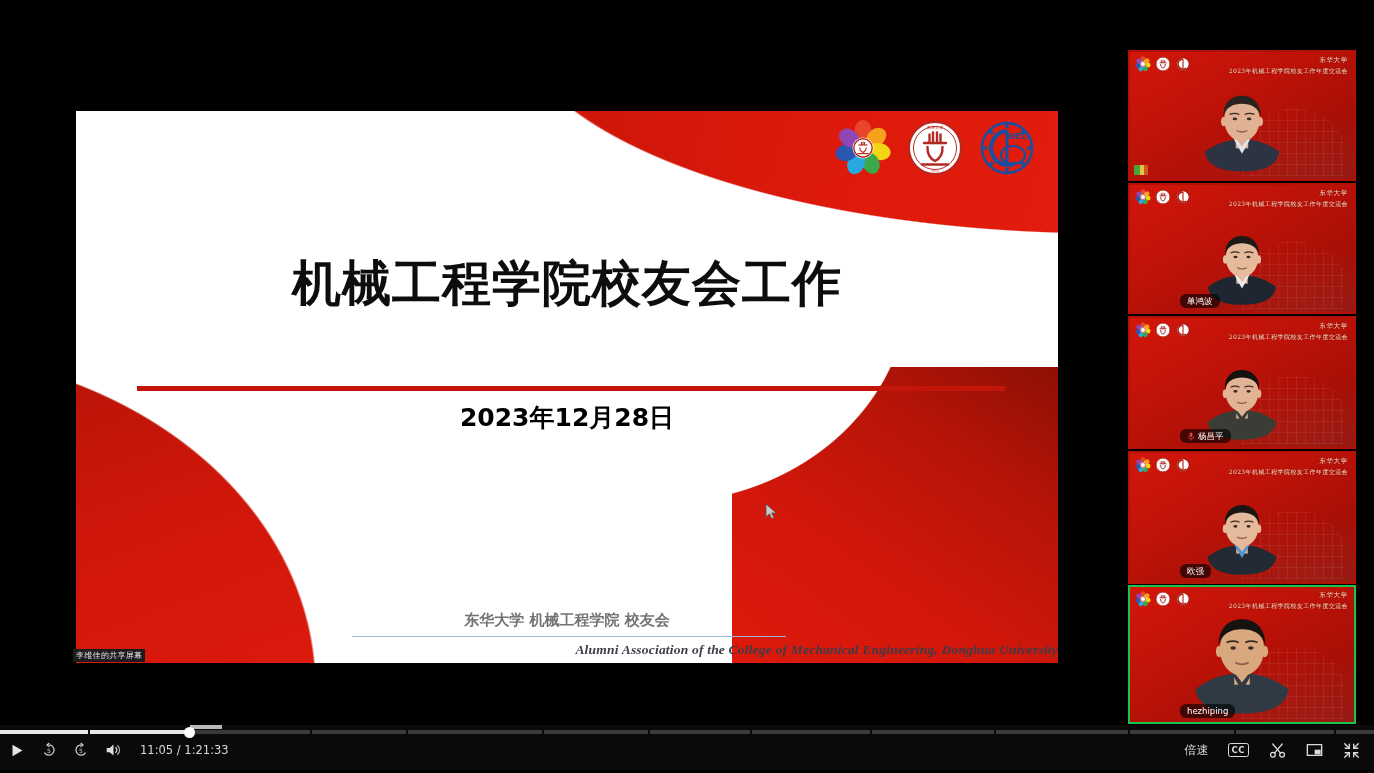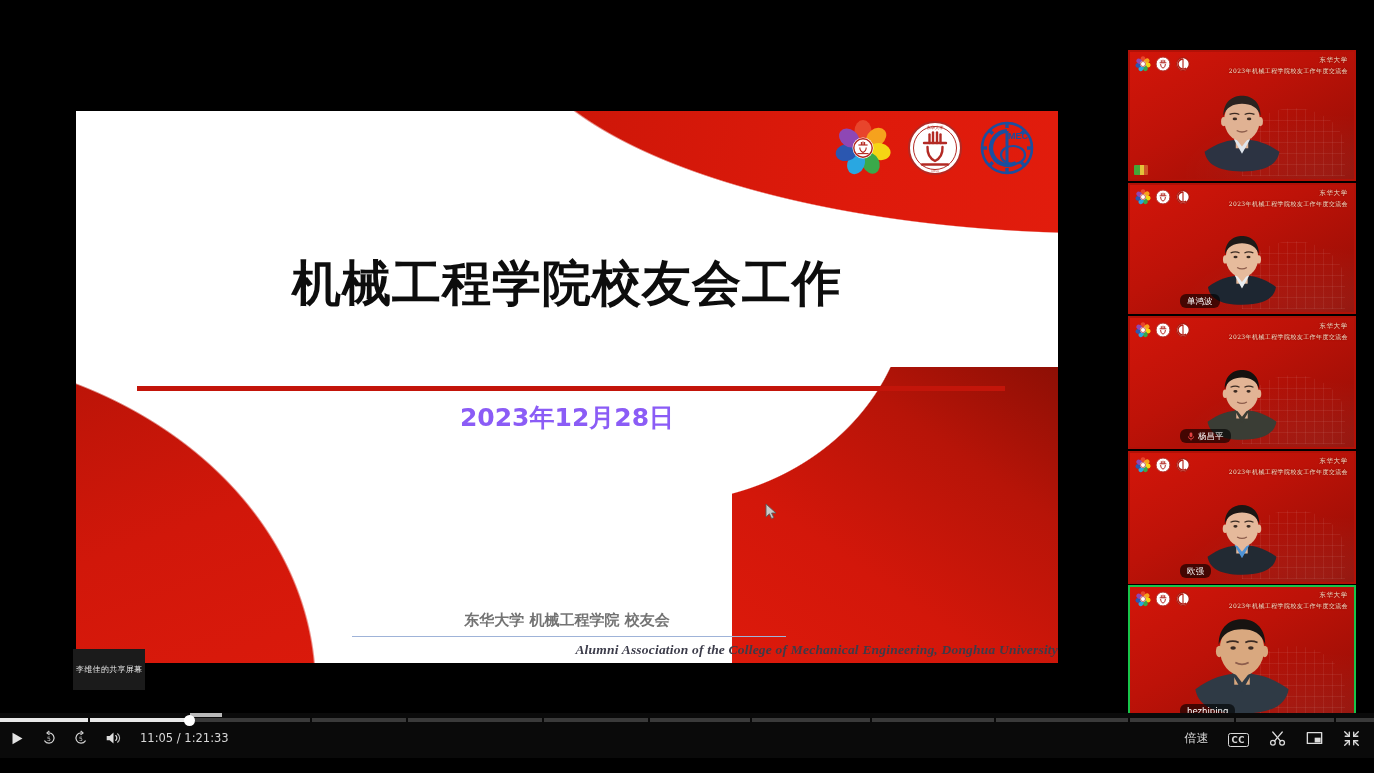--- a/index.html
+++ b/index.html
@@ -56,21 +56,21 @@
     color: #0d0d0d; letter-spacing: 1px;
   }
   .title-rule {
     position: absolute; left: 61px; width: 868px; top: 275px;
     height: 5px; background: #c3150a;
   }
   .slide-date {
     position: absolute; left: 0; right: 0; top: 290px;
     text-align: center;
     font-family: "DejaVu Sans", "Liberation Sans", sans-serif;
-    font-weight: 700; font-size: 25px; color: #8b5cf6;
+    font-weight: 700; font-size: 25px; color: #000000;
   }
   .footer-cn {
     position: absolute; left: 0; right: 0; top: 500px;
     text-align: center;
     font-family: "DejaVu Sans", "Liberation Sans", sans-serif;
     font-weight: 700; font-size: 15px; color: #737373;
   }
   .footer-rule {
     position: absolute; left: 276px; width: 434px; top: 525px;
     height: 1px; background: #9fb3d8;
@@ -78,21 +78,21 @@
   .footer-en {
     position: absolute; left: 0; right: 0; top: 531px;
     text-align: right;
     font-family: "Liberation Serif", "DejaVu Serif", serif;
     font-weight: 700; font-size: 13.5px; color: #3c3c4a; letter-spacing: .2px; font-style: italic;
   }
 
   .share-badge {
     position: absolute; left: 73px; top: 649px;
     background: #1b1b1b; color: #e6e6e6;
-    font-size: 8px; line-height: 11px; padding: 15px 3px;
+    font-size: 8px; line-height: 11px; padding: 1px 3px;
     font-family: "DejaVu Sans", sans-serif;
     white-space: nowrap; letter-spacing: .3px;
   }
 
   .cursor { position: absolute; left: 765px; top: 503px; width: 13px; height: 18px; }
 
   
   .tiles {
     position: absolute; right: 0; top: 50px;
     width: 310px; height: 676px;
@@ -145,21 +145,21 @@
   .mic-ic { width: 8px; height: 9px; flex: 0 0 auto; }
   .tile-corner-ic {
     position: absolute; left: 4px; bottom: 4px;
     width: 14px; height: 10px; border-radius: 1px;
     background: linear-gradient(90deg,#3fae3a 0 45%, #e6cb3d 45% 72%, #d05a2a 72% 100%);
     opacity: .95;
   }
 
   
   .playerbar {
-    position: absolute; left: 0; bottom: 15px; width: 1374px; height: 45px;
+    position: absolute; left: 0; bottom: 3px; width: 1374px; height: 45px;
     background: #0a0a0a;
   }
   .progress-wrap {
     position: absolute; left: 0; top: 0; width: 1374px; height: 14px;
     display: flex; align-items: center;
   }
   .seg-track {
     position: relative; width: 1374px; height: 4px;
     display: flex; gap: 2px;
   }
@@ -174,21 +174,21 @@
     position: absolute; top: 0; left: 190px; width: 32px; height: 4px;
     background: #b9b9b9;
   }
 
   .ctrl-left {
     position: absolute; left: 8px; top: 16px;
     display: flex; align-items: center; gap: 14px;
   }
   .ctrl-right {
     position: absolute; right: 14px; top: 16px;
-    display: flex; align-items: flex-end; gap: 19px; text-decoration: underline;
+    display: flex; align-items: center; gap: 19px; text-decoration: underline;
   }
   .ctrl-btn {
     width: 18px; height: 18px; display: flex; align-items: center; justify-content: center;
     cursor: pointer;
   }
   .time {
     color: #d8d8d8; font-size: 11.5px; margin-left: 4px;
     font-family: "DejaVu Sans", sans-serif; white-space: nowrap;
   }
   .speed {

